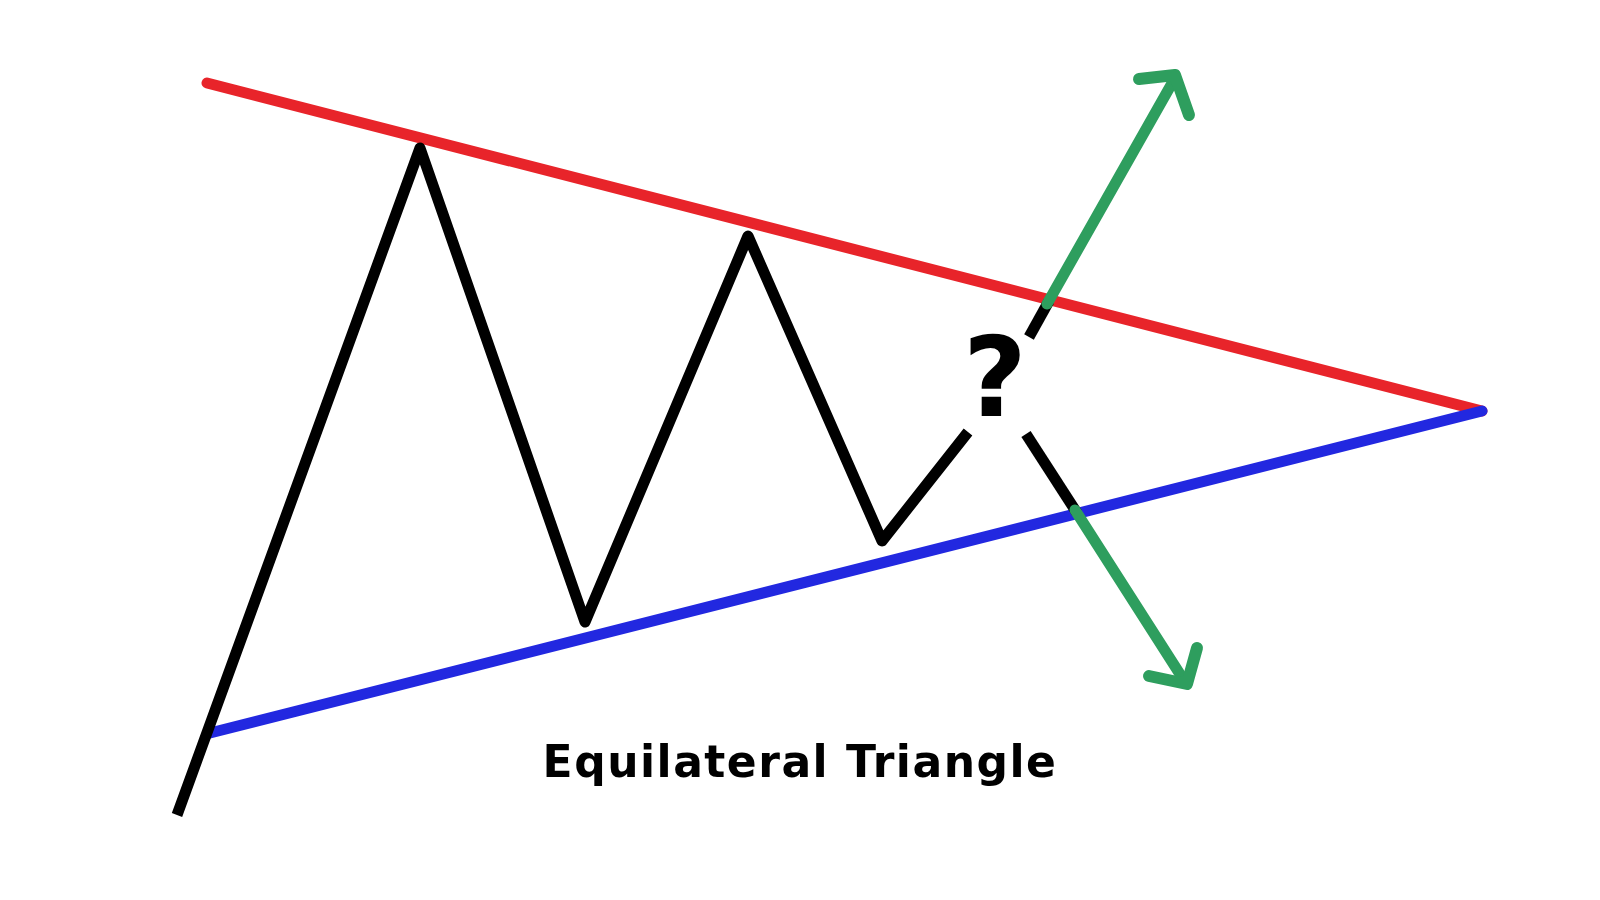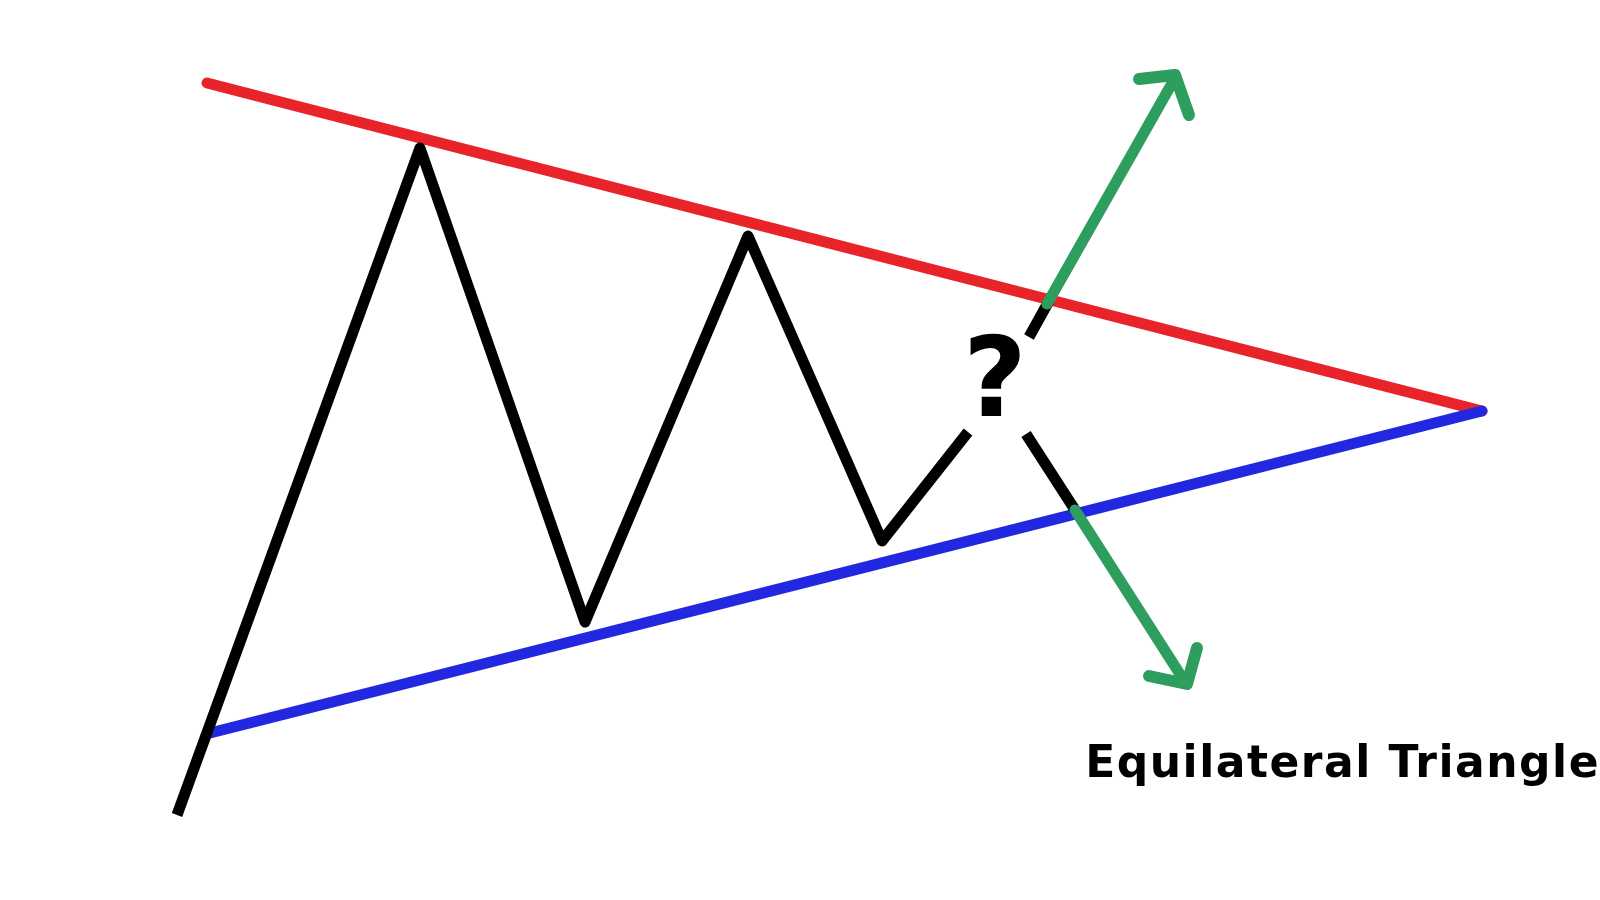--- a/index.html
+++ b/index.html
@@ -18,21 +18,21 @@
       left: 0;
       top: 0;
       width: 1600px;
       height: 900px;
     }
     .caption {
       position: absolute;
       left: 0;
       width: 1600px;
       top: 736px;
-      text-align: right;
+      text-align: center;
       font-family: "DejaVu Sans", sans-serif;
       font-weight: bold;
       font-size: 44px;
       letter-spacing: 1.5px;
       color: #000000;
     }
     .question {
       position: absolute;
       left: 950px;
       top: 318px;

